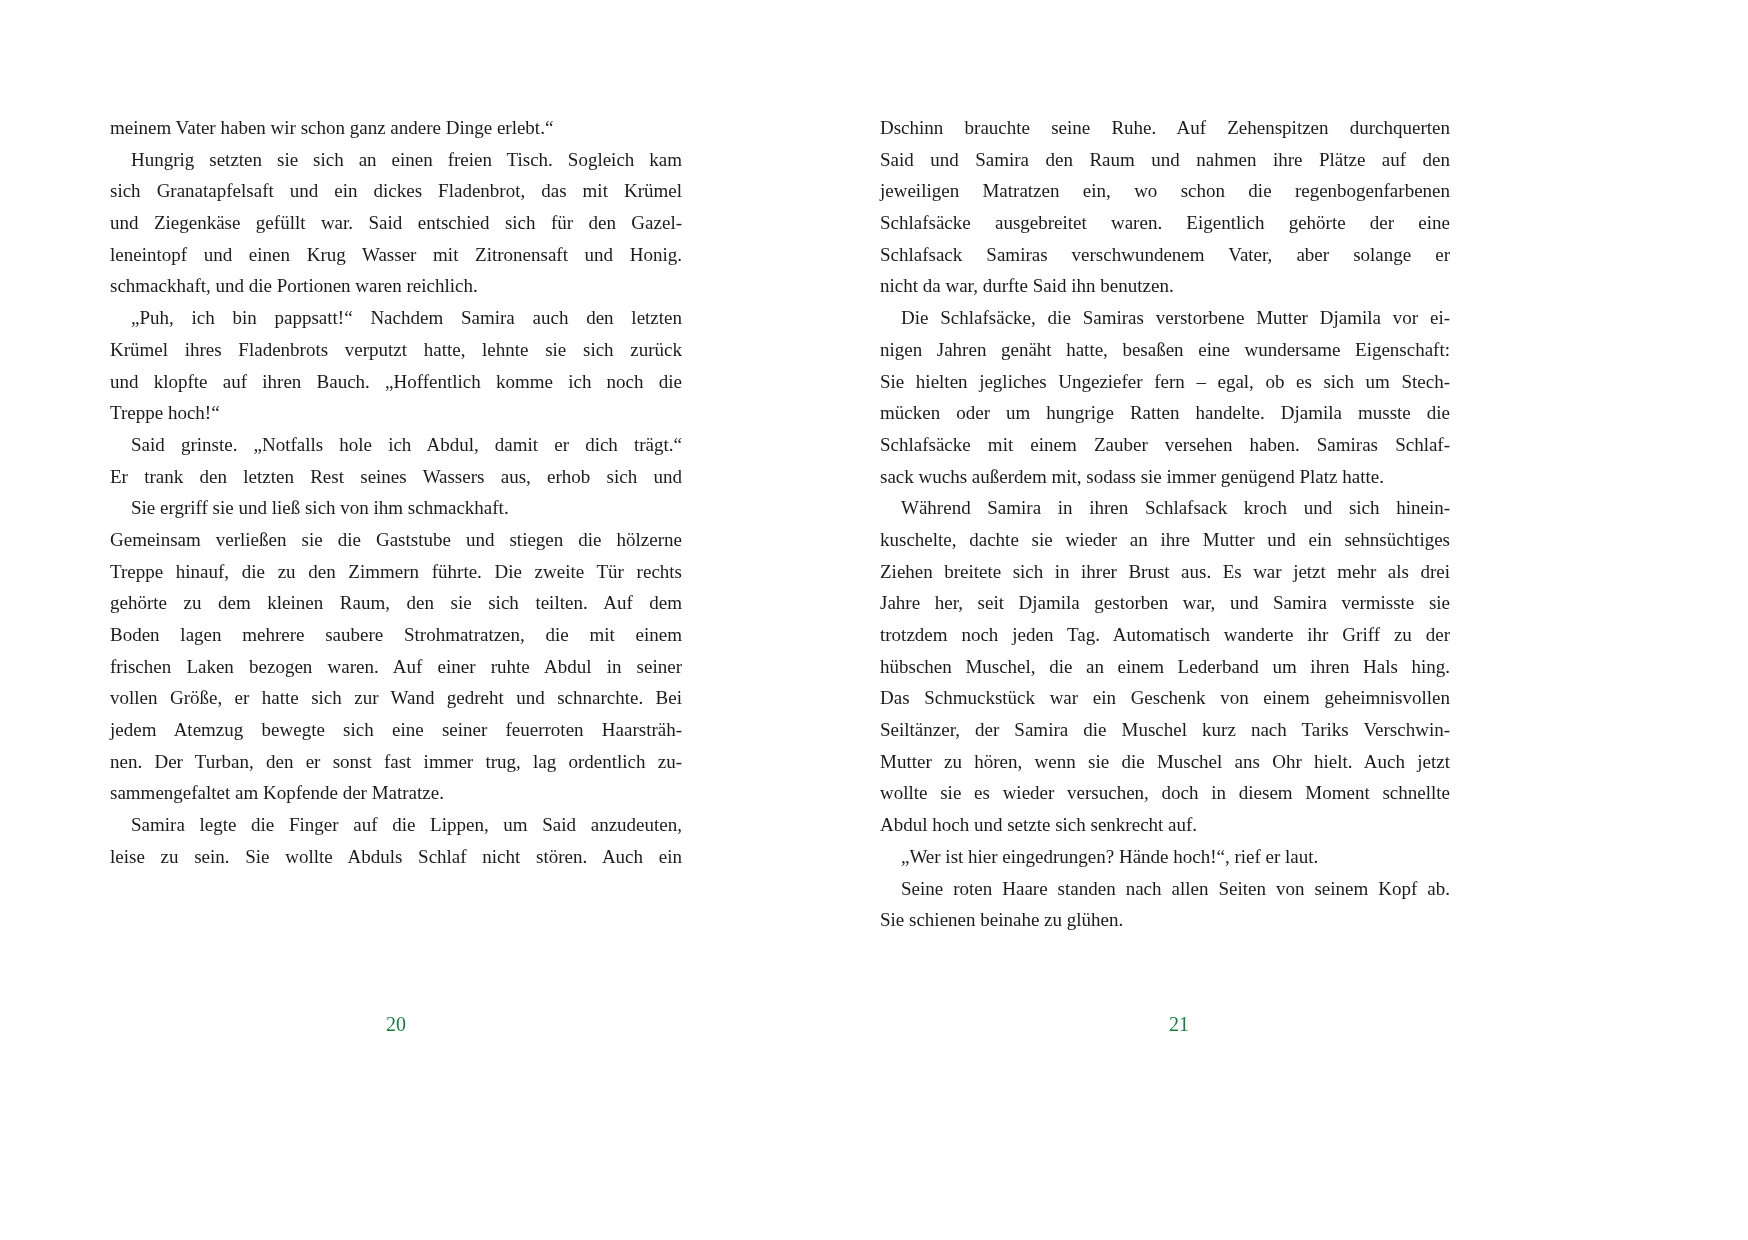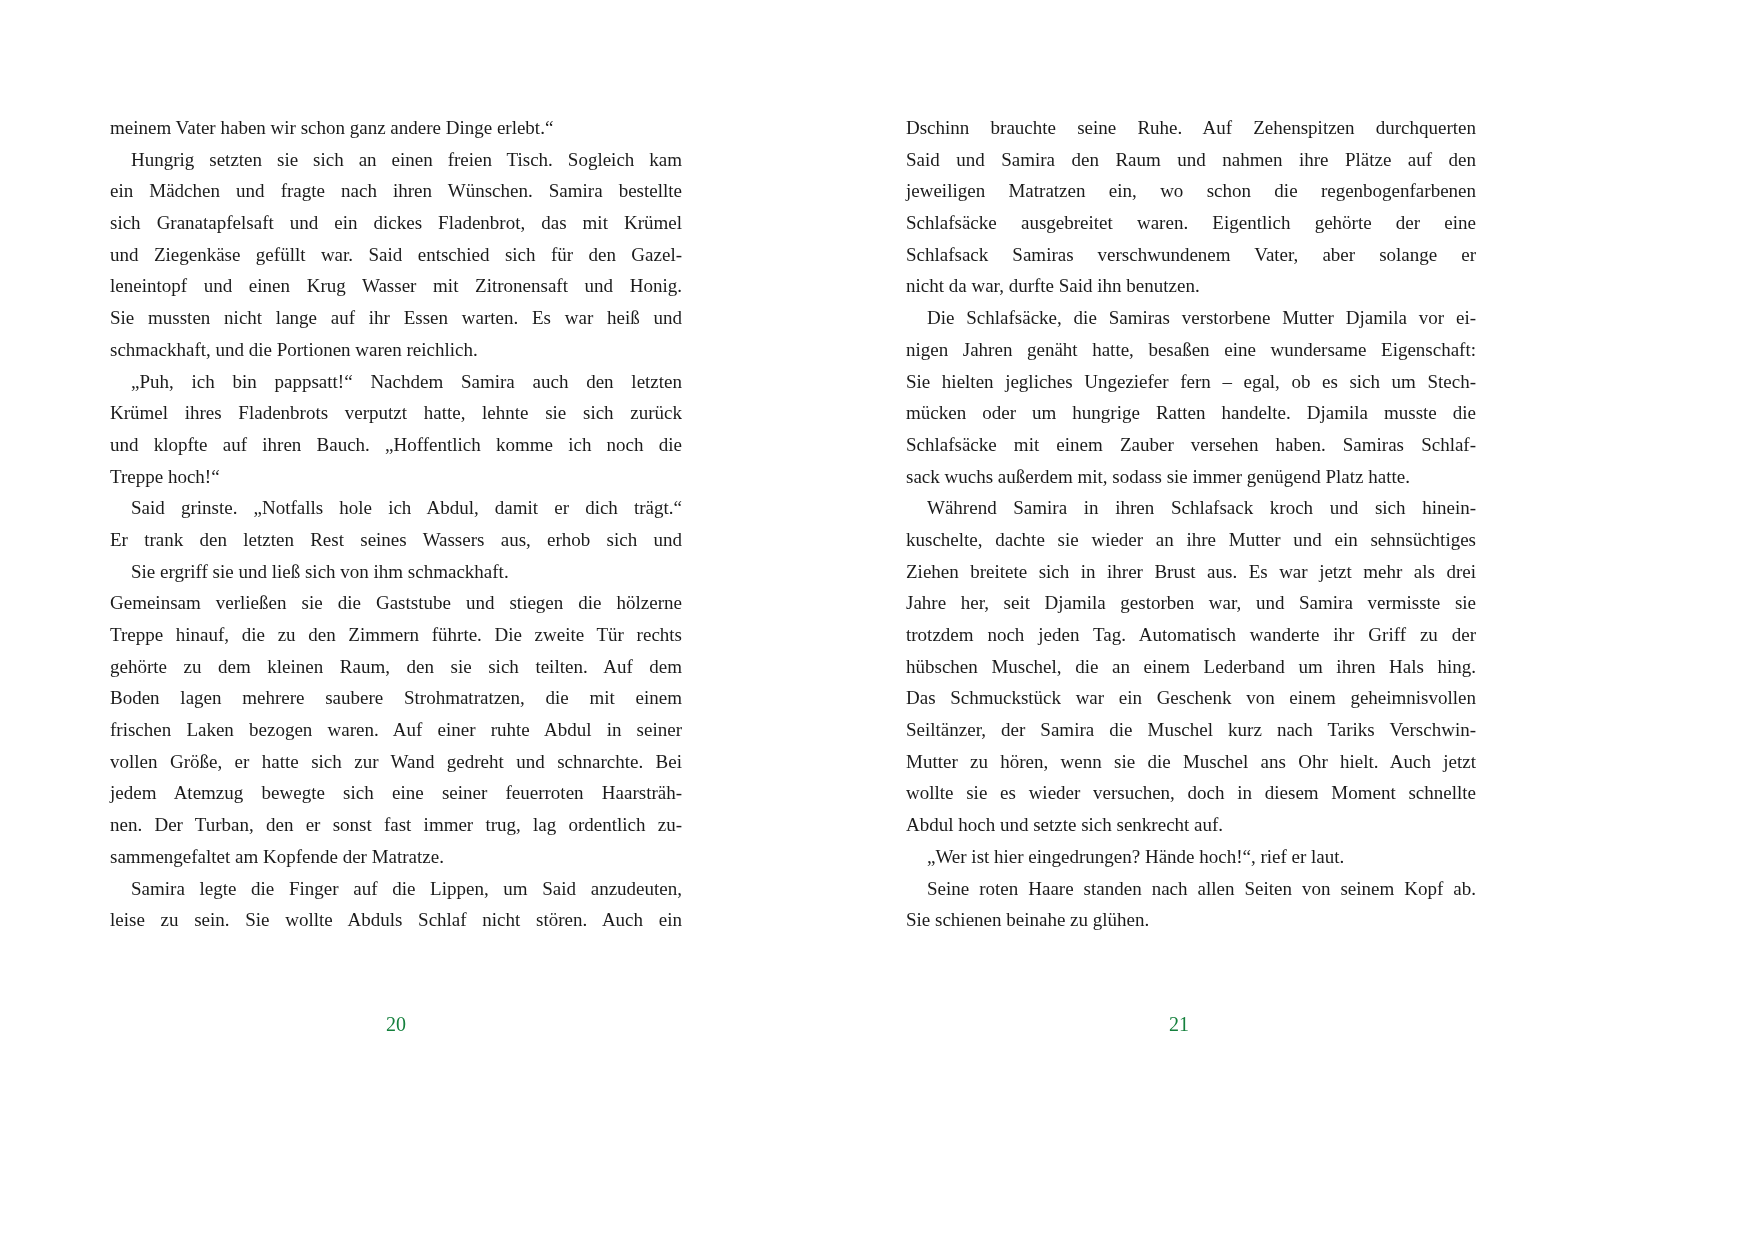--- a/index.html
+++ b/index.html
@@ -16,21 +16,21 @@
     font-family: Liberation Serif, serif;
     color: #1b1b1b;
   }
   .text-block {
     position: absolute;
     top: 112px;
     font-size: 19px;
     line-height: 31.7px;
   }
   .page-left-block  { left: 110px; width: 572px; }
-  .page-right-block { left: 906px; width: 570px; }
+  .page-right-block { left: 880px; width: 570px; }
   .line {
     height: 31.7px;
     text-align: left;
     white-space: normal;
     overflow: visible;
   }
   .line.j {
     text-align: justify;
     text-align-last: justify;
     text-justify: inter-word;
@@ -51,25 +51,23 @@
 </style>
 </head>
 <body>
 
 <div class="spread">
 
   <section>
     <div class="text-block page-left-block" id="left-lines">
         <div class="line">meinem Vater haben wir schon ganz andere Dinge erlebt.“</div>
         <div class="line j indent">Hungrig setzten sie sich an einen freien Tisch. Sogleich kam</div>
-        <div class="line j">ein Mädchen und fragte nach ihren Wünschen. Samira bestellte</div>
         <div class="line j">sich Granatapfelsaft und ein dickes Fladenbrot, das mit Krümel</div>
         <div class="line j">und Ziegenkäse gefüllt war. Said entschied sich für den Gazel-</div>
         <div class="line j">leneintopf und einen Krug Wasser mit Zitronensaft und Honig.</div>
-        <div class="line j">Sie mussten nicht lange auf ihr Essen warten. Es war heiß und</div>
         <div class="line">schmackhaft, und die Portionen waren reichlich.</div>
         <div class="line j indent">„Puh, ich bin pappsatt!“ Nachdem Samira auch den letzten</div>
         <div class="line j">Krümel ihres Fladenbrots verputzt hatte, lehnte sie sich zurück</div>
         <div class="line j">und klopfte auf ihren Bauch. „Hoffentlich komme ich noch die</div>
         <div class="line">Treppe hoch!“</div>
         <div class="line j indent">Said grinste. „Notfalls hole ich Abdul, damit er dich trägt.“</div>
         <div class="line j">Er trank den letzten Rest seines Wassers aus, erhob sich und</div>
         <div class="line indent">Sie ergriff sie und ließ sich von ihm schmackhaft.</div>
         <div class="line j">Gemeinsam verließen sie die Gaststube und stiegen die hölzerne</div>
         <div class="line j">Treppe hinauf, die zu den Zimmern führte. Die zweite Tür rechts</div>

